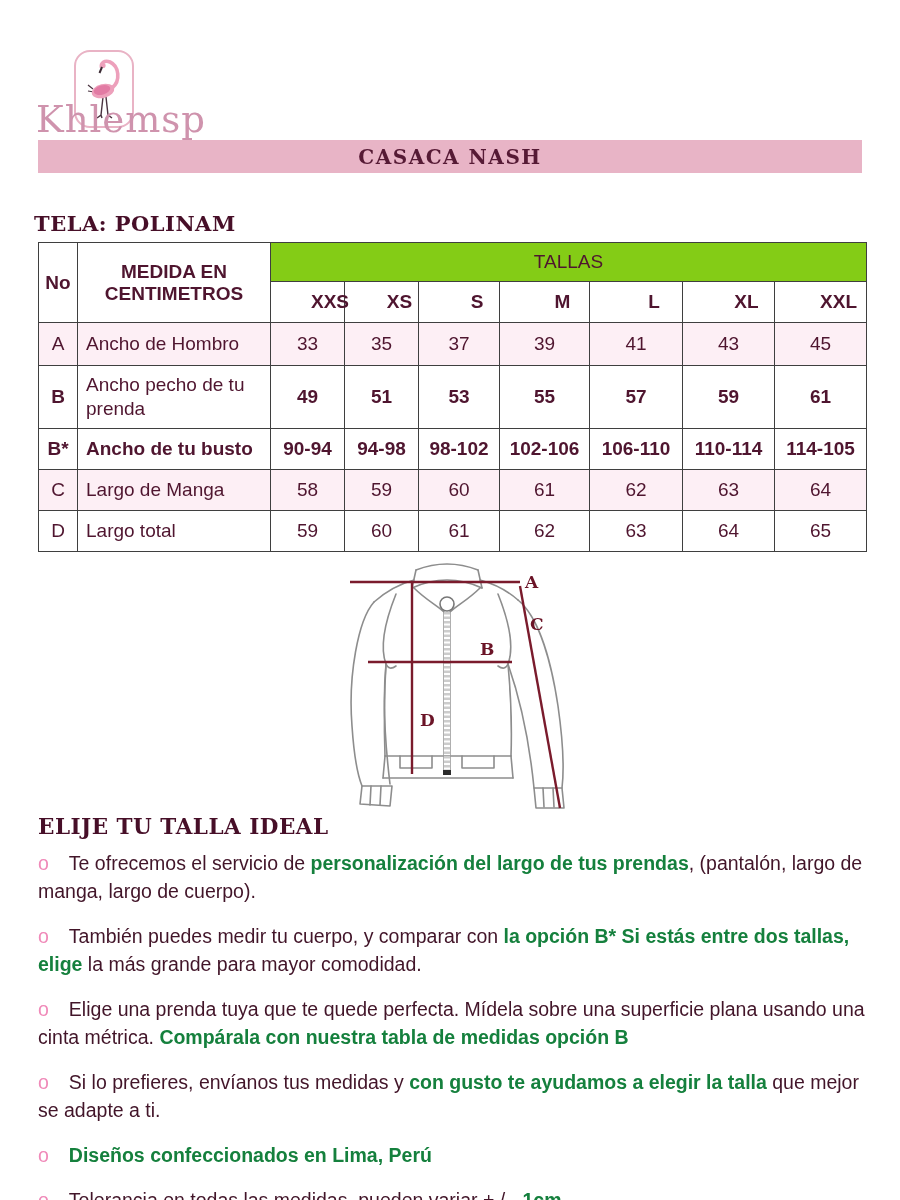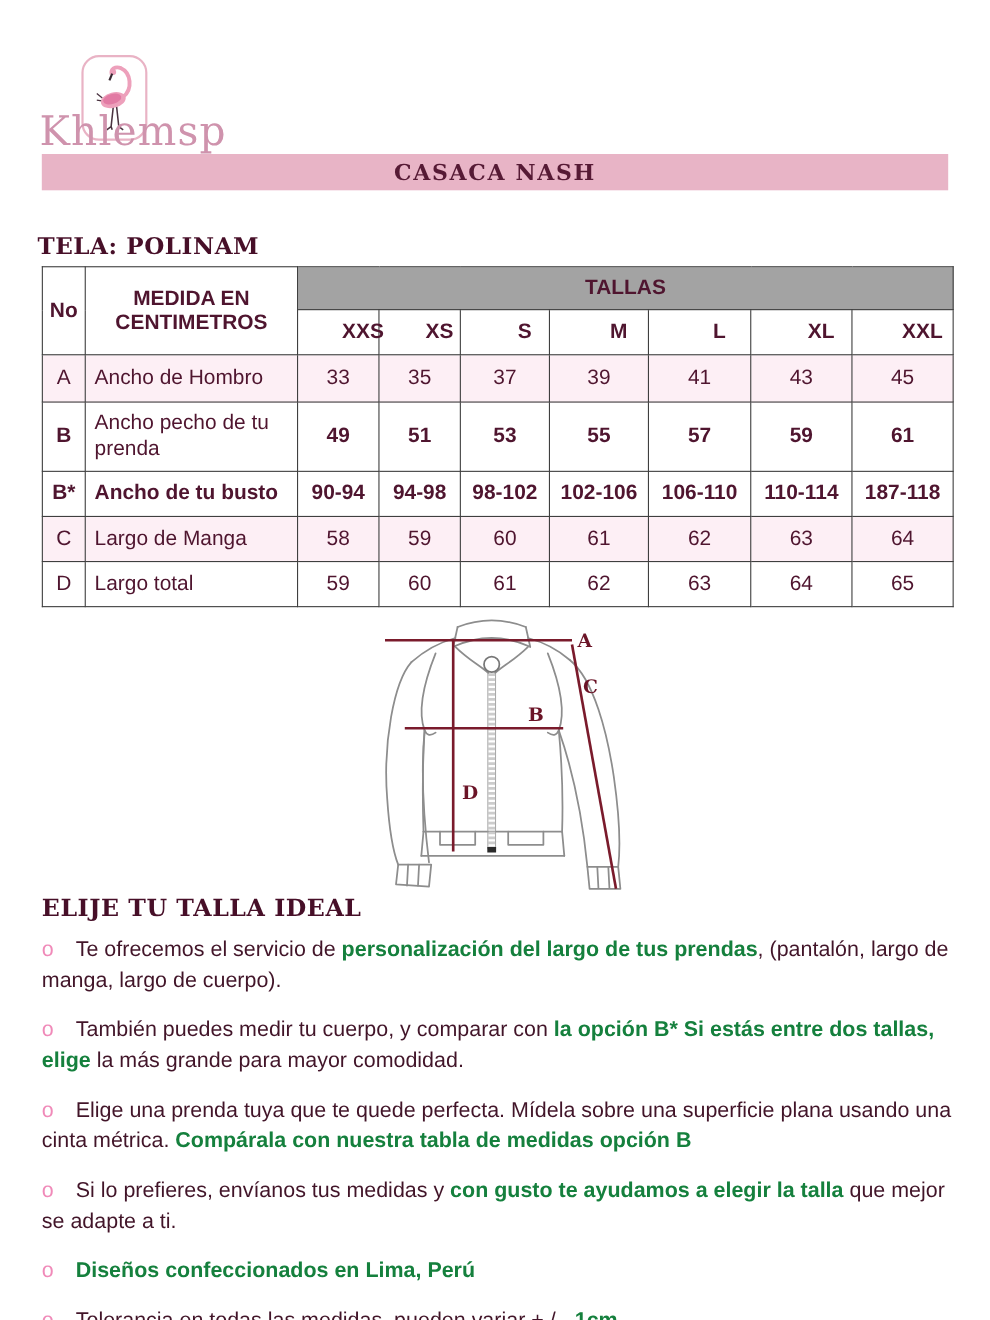--- a/index.html
+++ b/index.html
@@ -19,21 +19,21 @@
 
   .fabric{margin:38px 0 6px 34px;font-family:"DejaVu Serif",serif;font-size:21px;
     font-weight:bold;color:#470f28;letter-spacing:.5px;}
 
   
   table{border-collapse:collapse;margin:2px 0 0 38px;width:828px;table-layout:fixed;}
   th,td{border:1px solid #3f3f3f;font-size:19px;color:#4f152f;padding:2px 4px;text-align:center;}
   thead tr:nth-child(1) th{height:34px;}
   thead tr:nth-child(2) th{height:36px;}
   .th-no,.th-measure{font-weight:bold;background:#fff;}
-  .th-tallas{background:#a3a3a3;font-weight:bold;margin-top:36px;}
+  .th-tallas{background:#84cc16;font-weight:normal;margin-top:36px;}
   .th-size{font-weight:bold;background:#fff;padding-left:40px;}
   tbody tr:nth-child(1) td{height:38px;}
   tbody tr:nth-child(2) td{height:58px;}
   tbody tr:nth-child(3) td{height:36px;}
   tbody tr:nth-child(4) td{height:36px;}
   tbody tr:nth-child(5) td{height:36px;}
   tbody tr.shaded{background:#fdeff5;}
   td.lbl{text-align:left;padding-left:8px;line-height:1.25;}
   .b{font-weight:bold;}
 
@@ -126,21 +126,21 @@
         </tr>
         <tr class="">
           <td class="b">B*</td>
           <td class="lbl b">Ancho de tu busto</td>
           <td class="b">90-94</td>
           <td class="b">94-98</td>
           <td class="b">98-102</td>
           <td class="b">102-106</td>
           <td class="b">106-110</td>
           <td class="b">110-114</td>
-          <td class="b">187-118</td>
+          <td class="b">114-105</td>
         </tr>
         <tr class="shaded">
           <td class="">C</td>
           <td class="lbl">Largo de Manga</td>
           <td class="">58</td>
           <td class="">59</td>
           <td class="">60</td>
           <td class="">61</td>
           <td class="">62</td>
           <td class="">63</td>

